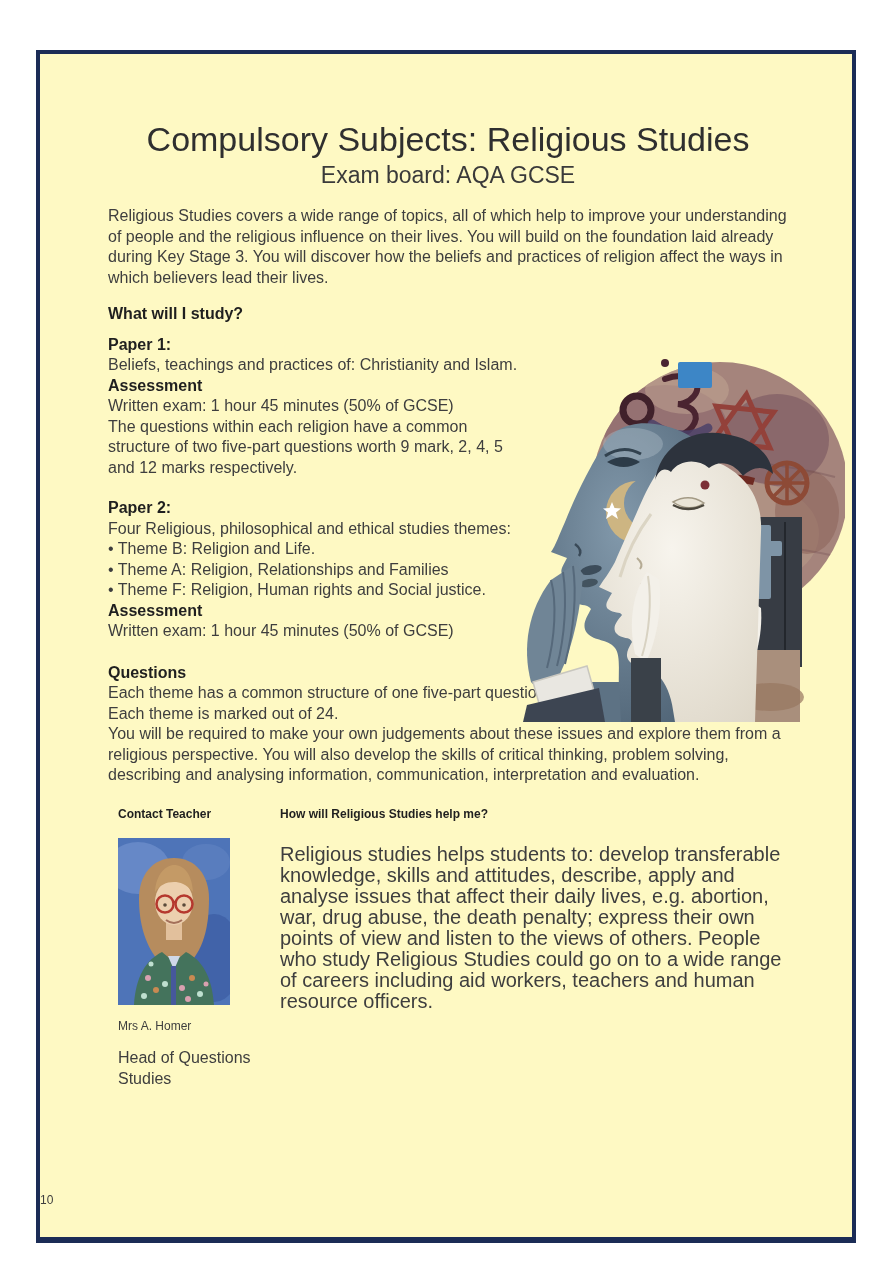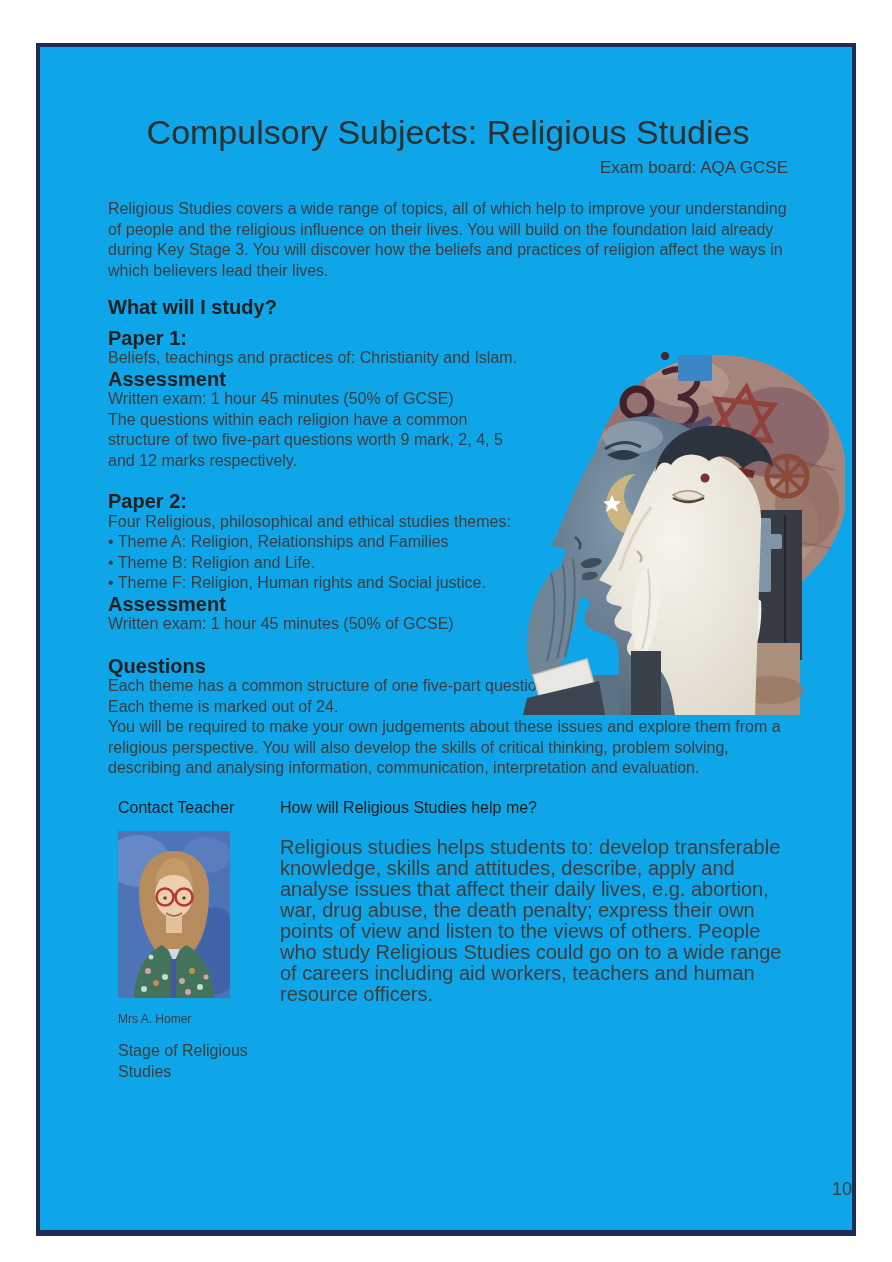--- a/index.html
+++ b/index.html
@@ -2,50 +2,50 @@
 <html><head>
 <meta charset="utf-8">
 <style>
   html,body{margin:0;padding:0;}
   body{
     width:892px;height:1262px;position:relative;background:#ffffff;
     font-family:"Liberation Sans", sans-serif;color:#3e3e3e;
     -webkit-font-smoothing:antialiased;overflow:hidden;
   }
   .frame{
-    position:absolute;left:36px;top:43px;width:812px;height:1183px;
-    border:4px solid #1b2c56;border-bottom-width:6px;background:#0ea5e9;
+    position:absolute;left:36px;top:50px;width:812px;height:1183px;
+    border:4px solid #1b2c56;border-bottom-width:6px;background:#fef9c3;
   }
   .content{position:absolute;inset:0;padding:66px 64px 0 68px;box-sizing:border-box;}
   .page-title{
     margin:0;font-size:34px;font-weight:400;color:#2f2f2f;
     text-align:center;line-height:39px;letter-spacing:0;
   }
-  .subtitle{text-align:right;font-size:17px;margin-top:5px;color:#3a3a3a;line-height:22px;}
+  .subtitle{text-align:center;font-size:23px;margin-top:5px;color:#3a3a3a;line-height:22px;}
   .body-text{font-size:16px;line-height:20.5px;color:#3e3e3e;}
   .intro{margin-top:20px;width:680px;}
-  .h-bold{font-size:20px;font-weight:700;color:#1f1f1f;line-height:20.5px;}
+  .h-bold{font-size:16px;font-weight:700;color:#1f1f1f;line-height:20.5px;}
   .sec-what{margin-top:14px;}
   .two-col{position:relative;margin-top:10px;}
   .col-left{width:410px;}
   .paper-block{margin:0;}
   .paper2{margin-top:20px;}
   .illustration{position:absolute;left:475px;top:298px;width:330px;height:370px;}
   .questions{margin-top:21px;width:680px;}
   .contact-row{display:flex;margin-top:18px;}
   .contact-col{width:172px;box-sizing:border-box;padding-left:10px;flex:none;}
   .help-col{width:512px;flex:none;}
-  .row-heading{font-size:16px;font-weight:400;color:#1f1f1f;line-height:21px;}
+  .row-heading{font-size:12px;font-weight:700;color:#1f1f1f;line-height:21px;}
   .teacher-photo{display:block;margin-top:13px;width:112px;height:167px;}
   .teacher-name{margin-top:11px;font-size:12px;line-height:21px;}
   .teacher-role{margin-top:10px;font-size:16px;line-height:21.5px;width:145px;}
   .help-body{margin-top:19px;font-size:20px;line-height:21px;}
   .page-number{
-    position:absolute;left:0;right:0;bottom:30px;text-align:right;
-    font-size:18px;color:#3e3e3e;
+    position:absolute;left:0;right:0;bottom:30px;text-align:left;
+    font-size:12px;color:#3e3e3e;
   }
 </style>
 </head>
 <body>
 
 <div class="frame">
   <div class="content">
 
     <h1 class="page-title">Compulsory Subjects: Religious Studies</h1>
     <div class="subtitle">Exam board: AQA GCSE</div>
@@ -59,22 +59,22 @@
         <div class="paper-block">
           <div class="h-bold">Paper 1:</div>
           <div>Beliefs, teachings and practices of: Christianity and Islam.</div>
           <div class="h-bold">Assessment</div>
           <div>Written exam: 1 hour 45 minutes (50% of GCSE)</div>
           <div>The questions within each religion have a common structure of two five-part questions worth 9 mark, 2, 4, 5 and 12 marks respectively.</div>
         </div>
         <div class="paper-block paper2">
           <div class="h-bold">Paper 2:</div>
           <div>Four Religious, philosophical and ethical studies themes:</div>
+          <div>• Theme B: Religion and Life.</div>
           <div>• Theme A: Religion, Relationships and Families</div>
-          <div>• Theme B: Religion and Life.</div>
           <div>• Theme F: Religion, Human rights and Social justice.</div>
           <div class="h-bold">Assessment</div>
           <div>Written exam: 1 hour 45 minutes (50% of GCSE)</div>
         </div>
       </div>
     </div>
 
     <svg class="illustration" viewBox="0 0 330 370" aria-hidden="true">
       <defs>
         <radialGradient id="bf" cx="40%" cy="35%" r="80%">
@@ -250,21 +250,21 @@
             <circle cx="74" cy="140" r="3" fill="#c88a52"></circle>
               <circle cx="82" cy="156" r="3" fill="#bfe0d0"></circle>
             <circle cx="26" cy="158" r="3" fill="#bfe0d0"></circle>
               <circle cx="70" cy="161" r="3" fill="#d9a0b0"></circle>
             <circle cx="88" cy="146" r="2.5" fill="#d9a0b0"></circle>
               <circle cx="33" cy="126" r="2.5" fill="#bfe0d0"></circle>
           </g>
         </svg>
 
         <div class="teacher-name">Mrs A. Homer</div>
-        <div class="teacher-role">Stage of Religious Studies</div>
+        <div class="teacher-role">Head of Questions Studies</div>
       </div>
 
       <div class="help-col">
         <div class="row-heading">How will Religious Studies help me?</div>
         <p class="help-body">Religious studies helps students to: develop transferable knowledge, skills and attitudes, describe, apply and analyse issues that affect their daily lives, e.g. abortion, war, drug abuse, the death penalty; express their own points of view and listen to the views of others. People who study Religious Studies could go on to a wide range of careers including aid workers, teachers and human resource officers.</p>
       </div>
     </div>
 
     <div class="page-number">10</div>
   </div>

